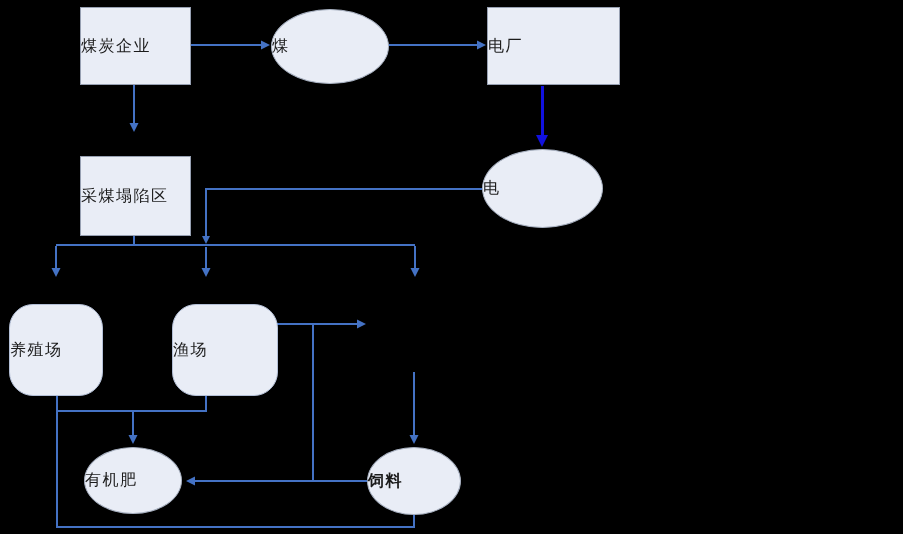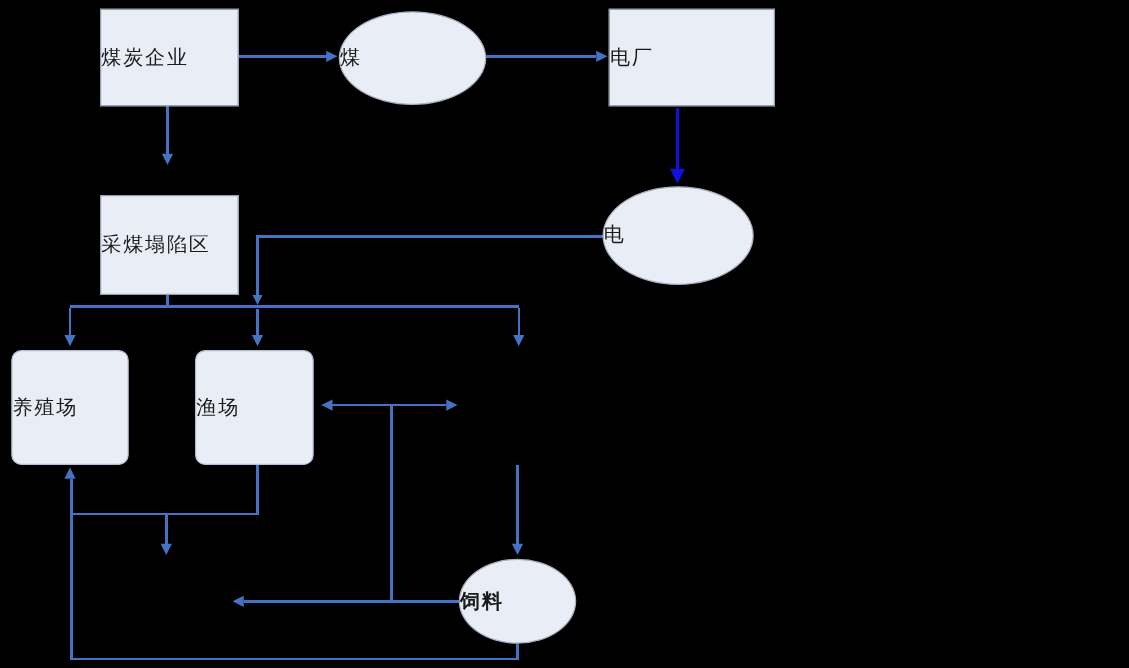--- a/index.html
+++ b/index.html
@@ -4,21 +4,21 @@
 <style>
   html,body{margin:0;padding:0;background:#000;}
   .canvas{position:relative;width:903px;height:534px;background:#000;overflow:hidden;
           font-family:"Liberation Serif","DejaVu Serif",serif;}
   .connector-layer{position:absolute;left:0;top:0;}
   .node{position:absolute;background:#E9EDF6;border:1px solid #9FA9BC;box-sizing:border-box;
         display:flex;align-items:center;justify-content:flex-start;color:#1b1b1b;
         font-size:16px;letter-spacing:1.5px;}
   .node.rect{border-color:#97A0B2;}
   .node.ellipse{border-radius:50%;border-color:#A7B0C0;}
-  .node.round{border-radius:8px;border-color:#B3BFD6;}
+  .node.round{border-radius:24px;border-color:#B3BFD6;margin-top:24px;}
   .edge{stroke:#4472C4;stroke-width:2;fill:none;}
   .edge.thick{stroke:#1111DE;stroke-width:3;}
   .head{fill:#4472C4;stroke:none;}
   .head.thick{fill:#1111DE;}
 </style>
 </head>
 <body>
 
 <div class="canvas">
 
@@ -77,23 +77,26 @@
   </div>
 
   <div class="node ellipse" style="left:482px;top:149px;width:121px;height:79px;">
     <span>电</span>
   </div>
 
   <div class="node round" style="left:9px;top:280px;width:94px;height:92px;">
     <span>养殖场</span>
   </div>
 
-  <div class="node round" style="left:156px;top:280px;width:95px;height:92px;">
+  <div class="node round" style="left:172px;top:280px;width:106px;height:92px;">
     <span>渔场</span>
   </div>
 
 
+  <div class="node ellipse" style="left:84px;top:447px;width:98px;height:67px;">
+    <span>有机肥</span>
+  </div>
 
   <div class="node ellipse" style="left:367px;top:447px;width:94px;height:68px;font-weight:bold;">
     <span>饲料</span>
   </div>
 
 </div>
 
 </body></html>

